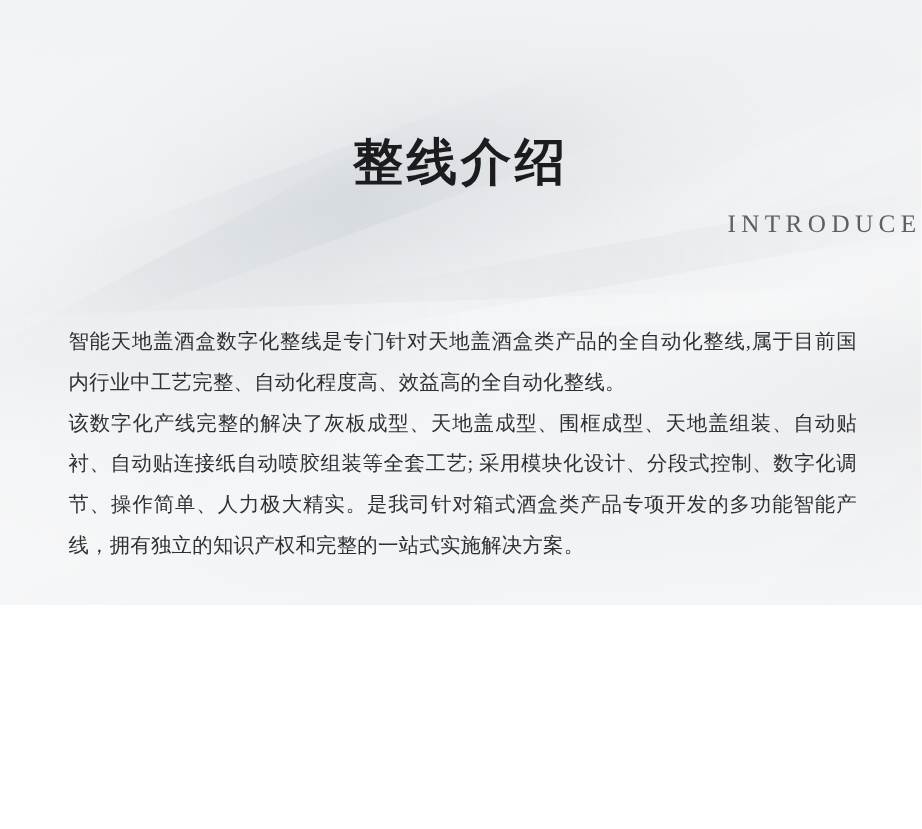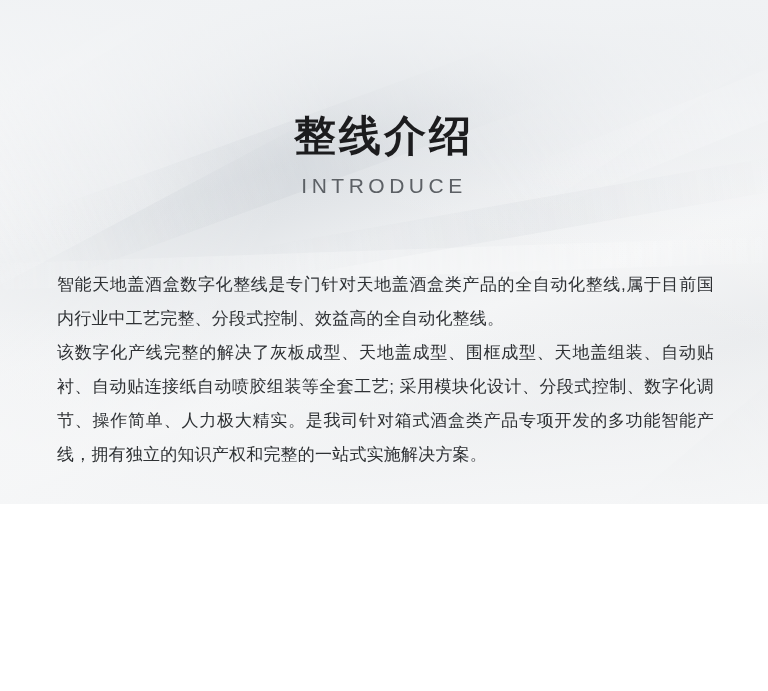--- a/index.html
+++ b/index.html
@@ -16,20 +16,21 @@
 
   .page {
     position: relative;
     width: 768px;
     height: 504px;
     overflow: hidden;
     background:
       linear-gradient(118deg, rgba(255,255,255,0.85) 0%, rgba(255,255,255,0.0) 38%),
       linear-gradient(200deg, rgba(255,255,255,0.55) 0%, rgba(255,255,255,0.0) 45%),
       linear-gradient(160deg, #eef0f2 0%, #e3e6e9 18%, #d9dde1 34%, #eceef0 48%, #f4f5f6 62%, #e9ebed 78%, #f2f3f4 100%);
+    font-family: Liberation Serif, serif;
   }
 
   
   .streaks {
     position: absolute;
     inset: 0;
     pointer-events: none;
     opacity: 0.75;
   }
   .streak {
@@ -80,20 +81,21 @@
     color: #1c1c1e;
     line-height: 1.15;
     margin: 0;
   }
   .title-en {
     margin: 14px 0 0 0;
     font-size: 21px;
     letter-spacing: 4.5px;
     color: #5c6065;
     font-weight: normal;
+    text-align: right;
   }
 
   .body-copy {
     position: absolute;
     top: 268px;
     left: 57px;
     width: 657px;
   }
   .para {
     font-size: 17px;
@@ -125,17 +127,17 @@
 
   <div class="vignette-top"></div>
   <div class="vignette-bottom"></div>
 
   <div class="header">
     <h1 class="title-cn">整线介绍</h1>
     <div class="title-en">INTRODUCE</div>
   </div>
 
   <div class="body-copy">
-    <p class="para">智能天地盖酒盒数字化整线是专门针对天地盖酒盒类产品的全自动化整线,属于目前国内行业中工艺完整、分段式控制、效益高的全自动化整线。</p>
+    <p class="para">智能天地盖酒盒数字化整线是专门针对天地盖酒盒类产品的全自动化整线,属于目前国内行业中工艺完整、自动化程度高、效益高的全自动化整线。</p>
     <p class="para">该数字化产线完整的解决了灰板成型、天地盖成型、围框成型、天地盖组装、自动贴衬、自动贴连接纸自动喷胶组装等全套工艺; 采用模块化设计、分段式控制、数字化调节、操作简单、人力极大精实。是我司针对箱式酒盒类产品专项开发的多功能智能产线，拥有独立的知识产权和完整的一站式实施解决方案。</p>
   </div>
 
 </div>
 
 </body></html>

